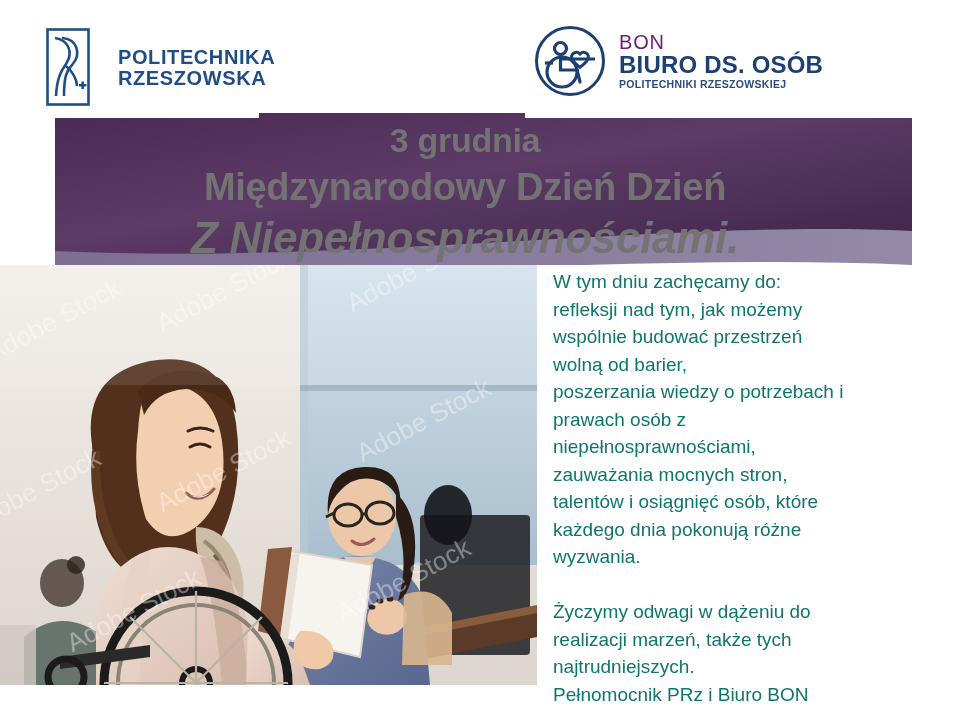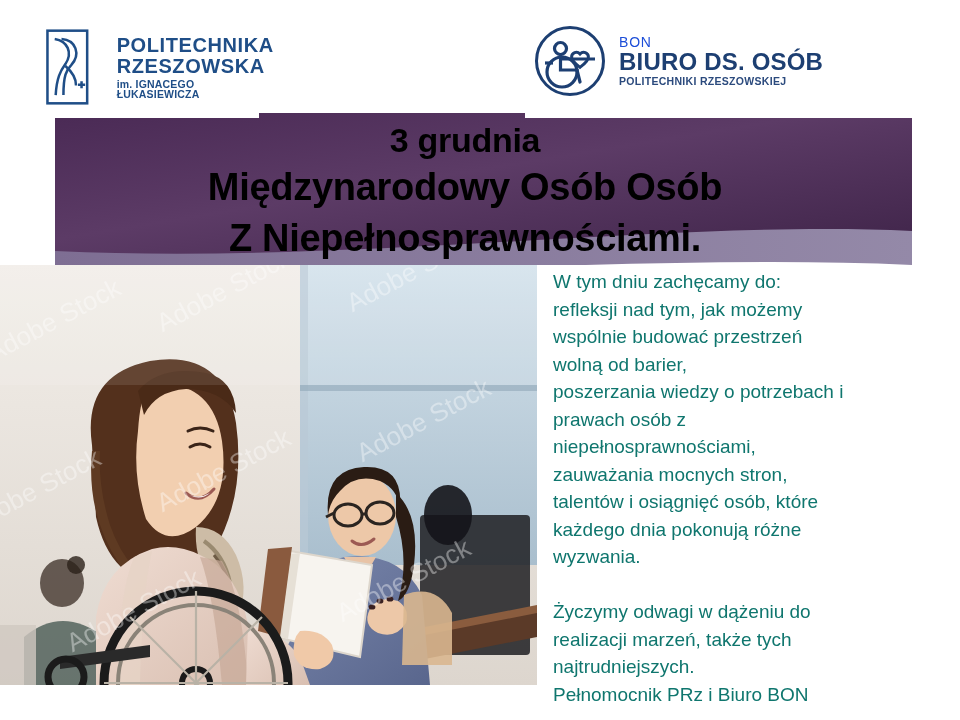--- a/index.html
+++ b/index.html
@@ -53,48 +53,48 @@
   }
 
   .bon-inner {
     position:absolute; left:8px; top:24px;
     display:flex; align-items:center; gap:12px;
   }
   .bon-mark { width:74px; height:74px; display:block; }
   .bon-text { line-height:1.02; }
   .bon-l1 {
     font-family:"Liberation Sans", sans-serif;
-    font-size:14px; font-weight:normal; letter-spacing:0.8px; color:#1d4ed8;
+    font-size:20px; font-weight:normal; letter-spacing:0.8px; color:#701a75;
   }
   .bon-l2, .bon-l3 {
     font-family:"Liberation Sans", sans-serif;
     font-weight:bold; font-size:24px; letter-spacing:0.2px; color:#1d3f72;
   }
   .bon-l4 {
     font-family:"Liberation Sans", sans-serif;
     font-weight:bold; font-size:10.5px; letter-spacing:0.3px; color:#2b4a7d;
     margin-top:2px;
   }
 
   
   .headline {
     position:absolute; left:0px; top:118px; width:930px;
     text-align:center; z-index:6; pointer-events:none;
   }
   .hl-line {
     display:block;
     font-family:"Liberation Sans", sans-serif;
     font-weight:bold;
-    color:#000000;
+    color:#737373;
     letter-spacing:-0.3px;
     white-space:nowrap;
   }
   .hl-1 { font-size:34px; line-height:44px; }
   .hl-2 { font-size:38px; line-height:50px; }
-  .hl-3 { font-size:38px; line-height:52px; }
+  .hl-3 { font-size:44px; line-height:52px;font-style:italic; }
 
   
   .photo {
     position:absolute; left:0px; top:265px; width:537px; height:420px;
     overflow:hidden; background:#e9e4de;
   }
   .photo svg { display:block; }
   .watermark {
     position:absolute; left:0; top:0; width:537px; height:420px;
     pointer-events:none; overflow:hidden;
@@ -136,39 +136,38 @@
       </defs>
 
       <path d="M0,0 L857,0 L857,152 C600,140 300,170 0,152 Z" fill="url(#pg2)"></path>
 
       <path d="M0,0 L857,0 L857,118 C620,106 300,152 0,138 Z" fill="url(#pg)"></path>
     </svg>
   </div>
 
   <div class="headline">
     <span class="hl-line hl-1">3 grudnia</span>
-    <span class="hl-line hl-2">Międzynarodowy Osób Osób</span>
+    <span class="hl-line hl-2">Międzynarodowy Dzień Dzień</span>
     <span class="hl-line hl-3">Z Niepełnosprawnościami.</span>
   </div>
 
   <div class="logo-box logo-prz">
     <div class="prz-inner">
       <svg class="prz-crest" viewBox="0 0 44 78">
         <rect x="1.5" y="1.5" width="41" height="75" fill="none" stroke="#1f4e87" stroke-width="2.6"></rect>
         <path d="M9 10 C22 12 28 24 20 36 C15 43 11 50 10 68" fill="none" stroke="#1f4e87" stroke-width="2.6"></path>
         <path d="M16 10 C31 11 36 26 26 37 C21 42 18 48 18 68" fill="none" stroke="#1f4e87" stroke-width="2.6"></path>
         <path d="M20 38 C27 44 31 52 31 58" fill="none" stroke="#1f4e87" stroke-width="2.6"></path>
         <g fill="#1f4e87">
           <path d="M33 56 l2.4 0 l0 -2.4 l2.6 0 l0 2.4 l2.4 0 l0 2.6 l-2.4 0 l0 2.4 l-2.6 0 l0 -2.4 l-2.4 0 z"></path>
         </g>
       </svg>
       <div class="prz-text">
         <div class="prz-l1">POLITECHNIKA</div>
         <div class="prz-l2">RZESZOWSKA</div>
-        <div class="prz-l3">im. IGNACEGO ŁUKASIEWICZA</div>
       </div>
     </div>
   </div>
 
   <div class="logo-box logo-bon">
     <div class="bon-inner">
       <svg class="bon-mark" viewBox="0 0 74 74">
         <circle cx="37" cy="37" r="33.5" fill="none" stroke="#1d3f72" stroke-width="3"></circle>
 
         <circle cx="29" cy="48" r="15" fill="none" stroke="#1d3f72" stroke-width="3.2"></circle>

